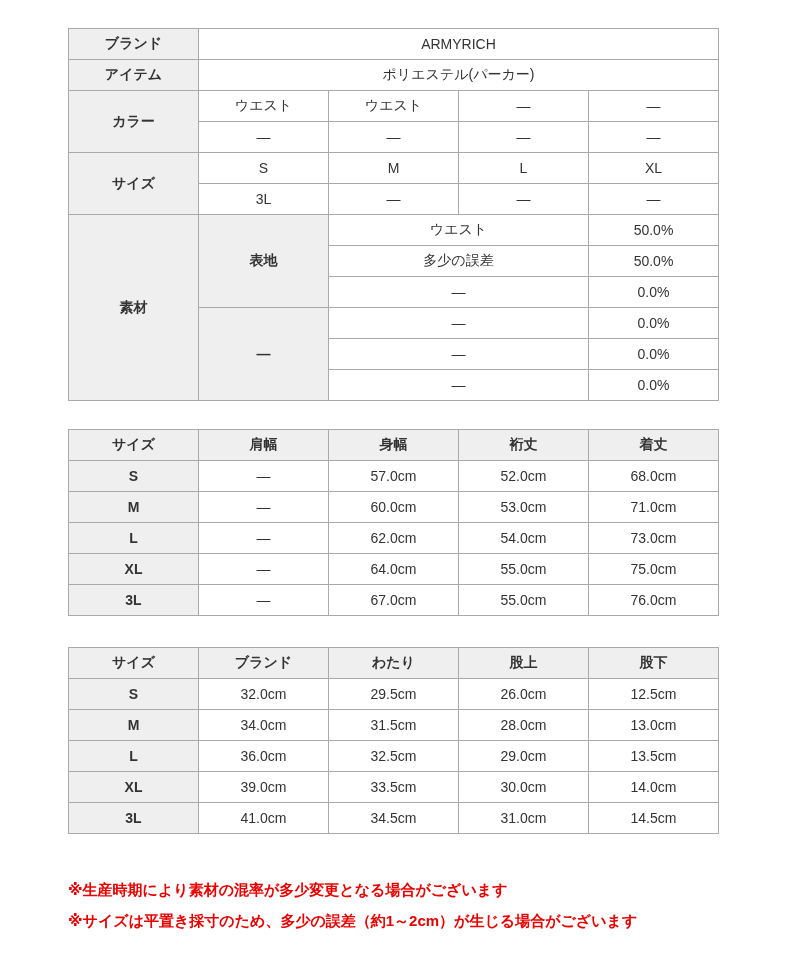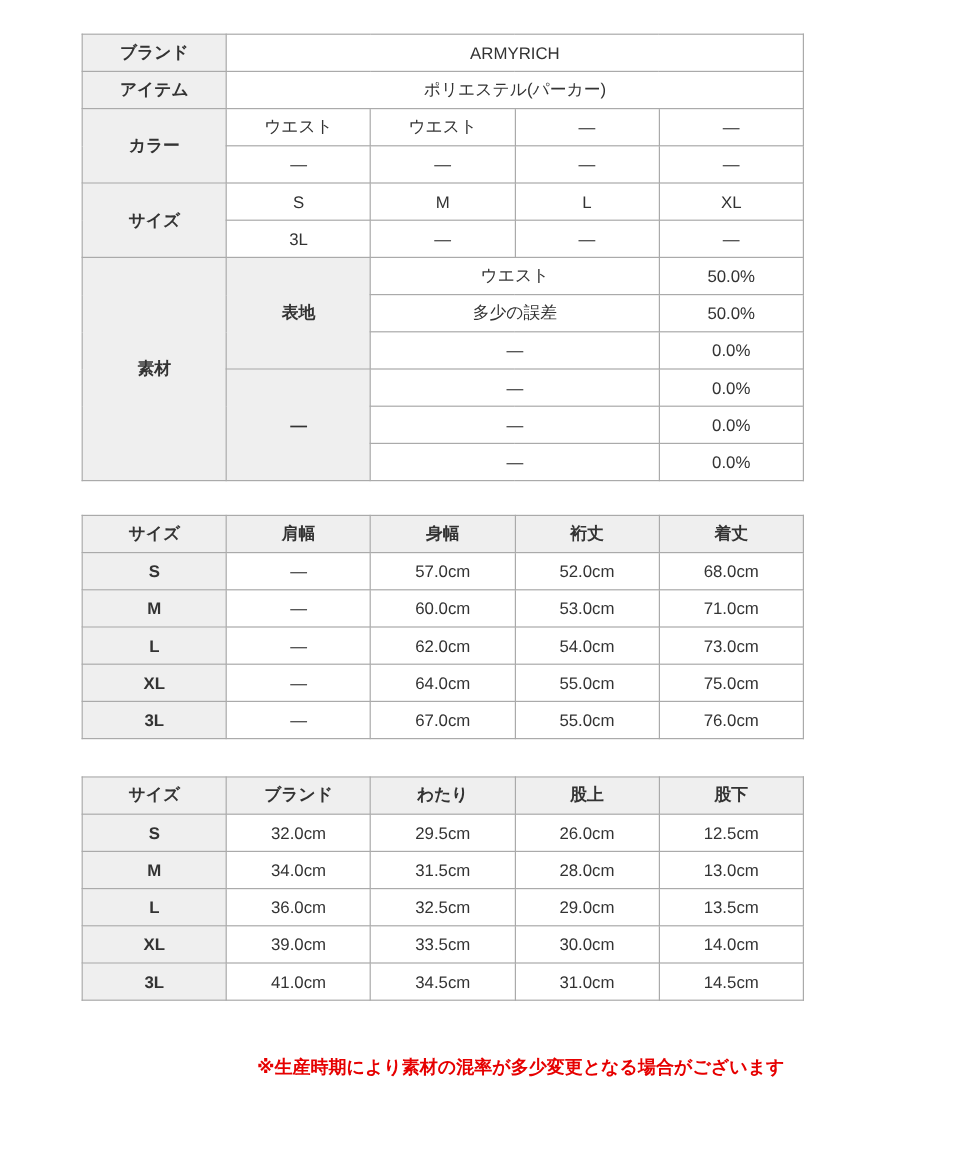--- a/index.html
+++ b/index.html
@@ -12,21 +12,21 @@
   html,body{margin:0;padding:0;background:#ffffff;}
   body{
     width:800px;height:960px;
     font-family:"Liberation Sans","DejaVu Sans",sans-serif;
     color:var(--text);
   }
   .page{padding:28px 0 0 68px;}
   table{
     border-collapse:collapse;
     table-layout:fixed;
-    width:602px;
+    width:651px;
     font-size:14px;
     color:var(--text);
   }
   th,td{
     border:1px solid var(--border);
     height:30px;
     padding:0 4px;
     text-align:center;
     vertical-align:middle;
     overflow:hidden;
@@ -35,21 +35,20 @@
   th{background:var(--header-bg);font-weight:bold;}
   td{background:var(--cell-bg);font-weight:normal;}
   .tbl-gap-1{margin-top:28px;}
   .tbl-gap-2{margin-top:31px;}
   .notes{margin-top:40px;}
   .note{
     color:var(--note-red);
     font-weight:bold;
     font-size:15px;
     line-height:31px;
-    text-align:center;
   }
 </style>
 </head>
 <body>
 
 <div class="page">
 
   <table>
     <colgroup>
         <col style="width:20%">
@@ -230,15 +229,16 @@
           <td>41.0cm</td>
           <td>34.5cm</td>
           <td>31.0cm</td>
           <td>14.5cm</td>
         </tr>
       </tbody>
   </table>
 
   <div class="notes">
     <div class="note">※生産時期により素材の混率が多少変更となる場合がございます</div>
+    <div class="note">※サイズは平置き採寸のため、多少の誤差（約1～2cm）が生じる場合がございます</div>
   </div>
 
 </div>
 
 </body></html>

